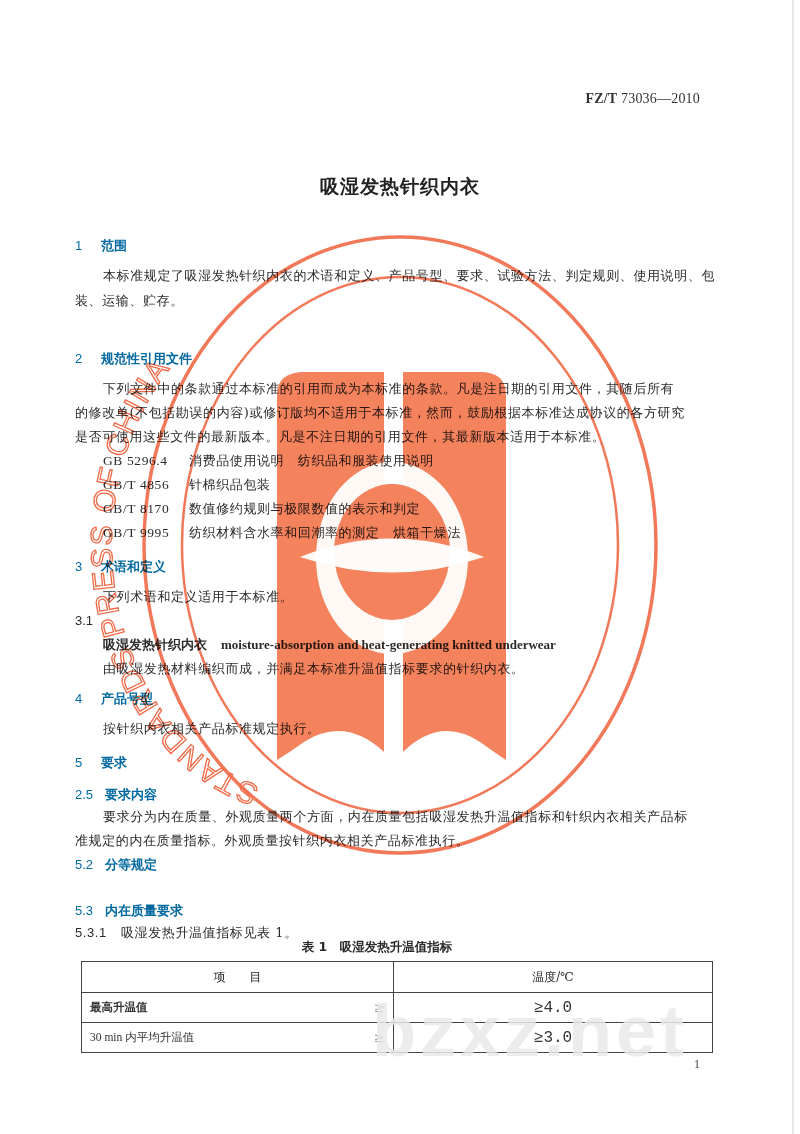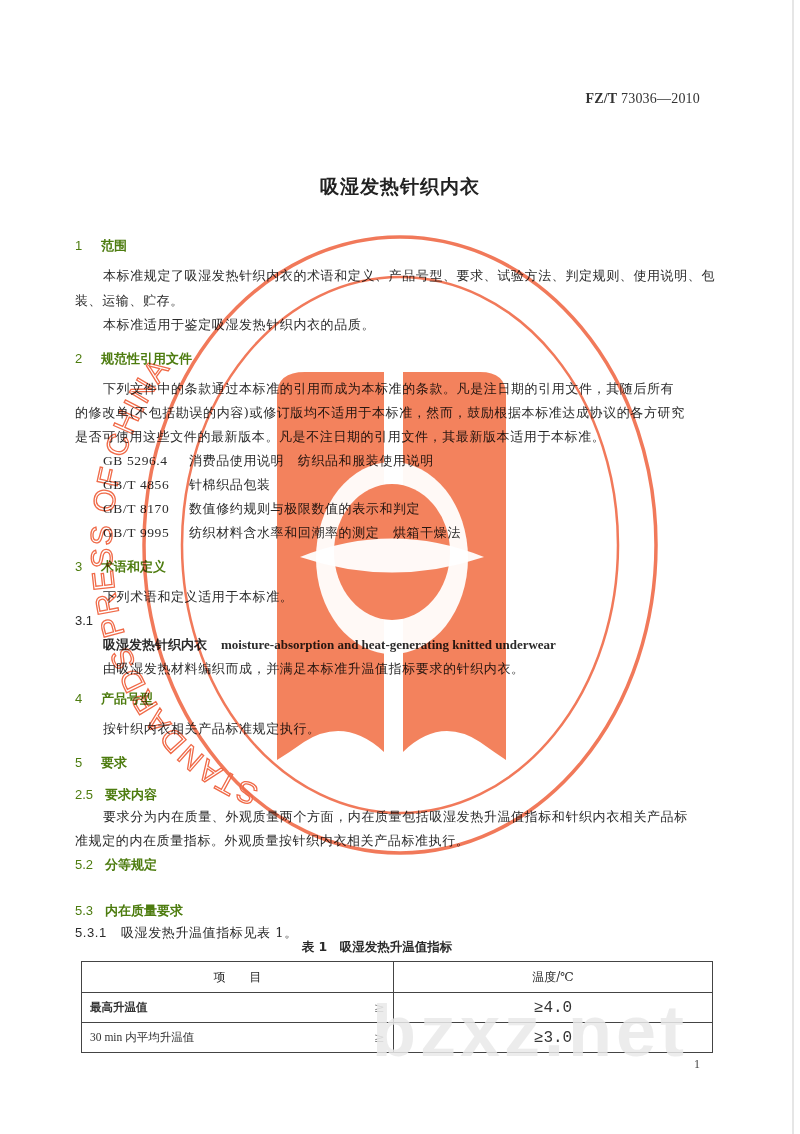--- a/index.html
+++ b/index.html
@@ -52,21 +52,21 @@
       position: absolute;
       font-size: 13px;
       line-height: 18px;
       white-space: nowrap;
       color: #2b2b2b;
     }
     .h {
       font-family: "DejaVu Sans", sans-serif;
       font-weight: bold;
       font-size: 13px;
-      color: #4d7c0f;
+      color: #0369a1;
     }
     .h .num {
       font-family: "Liberation Sans", sans-serif;
       font-weight: normal;
       display: inline-block;
       min-width: 26px;
     }
     .h .num-wide { min-width: 30px; }
     .p { font-family: "DejaVu Serif", serif; letter-spacing: 0.6px; }
     .ref-code {
@@ -142,21 +142,20 @@
     <span>73036—2010</span>
   </div>
 
   <div class="doc-title">吸湿发热针织内衣</div>
 
   <div class="line h" style="left:75px; top:237px;">
     <span class="num">1</span><span>范围</span>
   </div>
   <div class="line p" style="left:103px; top:267px;">本标准规定了吸湿发热针织内衣的术语和定义、产品号型、要求、试验方法、判定规则、使用说明、包</div>
   <div class="line p" style="left:75px; top:292px;">装、运输、贮存。</div>
-  <div class="line p" style="left:103px; top:316px;">本标准适用于鉴定吸湿发热针织内衣的品质。</div>
 
   <div class="line h" style="left:75px; top:350px;">
     <span class="num">2</span><span>规范性引用文件</span>
   </div>
   <div class="line p" style="left:103px; top:380px;">下列文件中的条款通过本标准的引用而成为本标准的条款。凡是注日期的引用文件，其随后所有</div>
   <div class="line p" style="left:75px; top:404px;">的修改单(不包括勘误的内容)或修订版均不适用于本标准，然而，鼓励根据本标准达成协议的各方研究</div>
   <div class="line p" style="left:75px; top:428px;">是否可使用这些文件的最新版本。凡是不注日期的引用文件，其最新版本适用于本标准。</div>
 
   <div class="line p" style="left:103px; top:452px;">
     <span class="ref-code">GB 5296.4</span><span>消费品使用说明　纺织品和服装使用说明</span>

